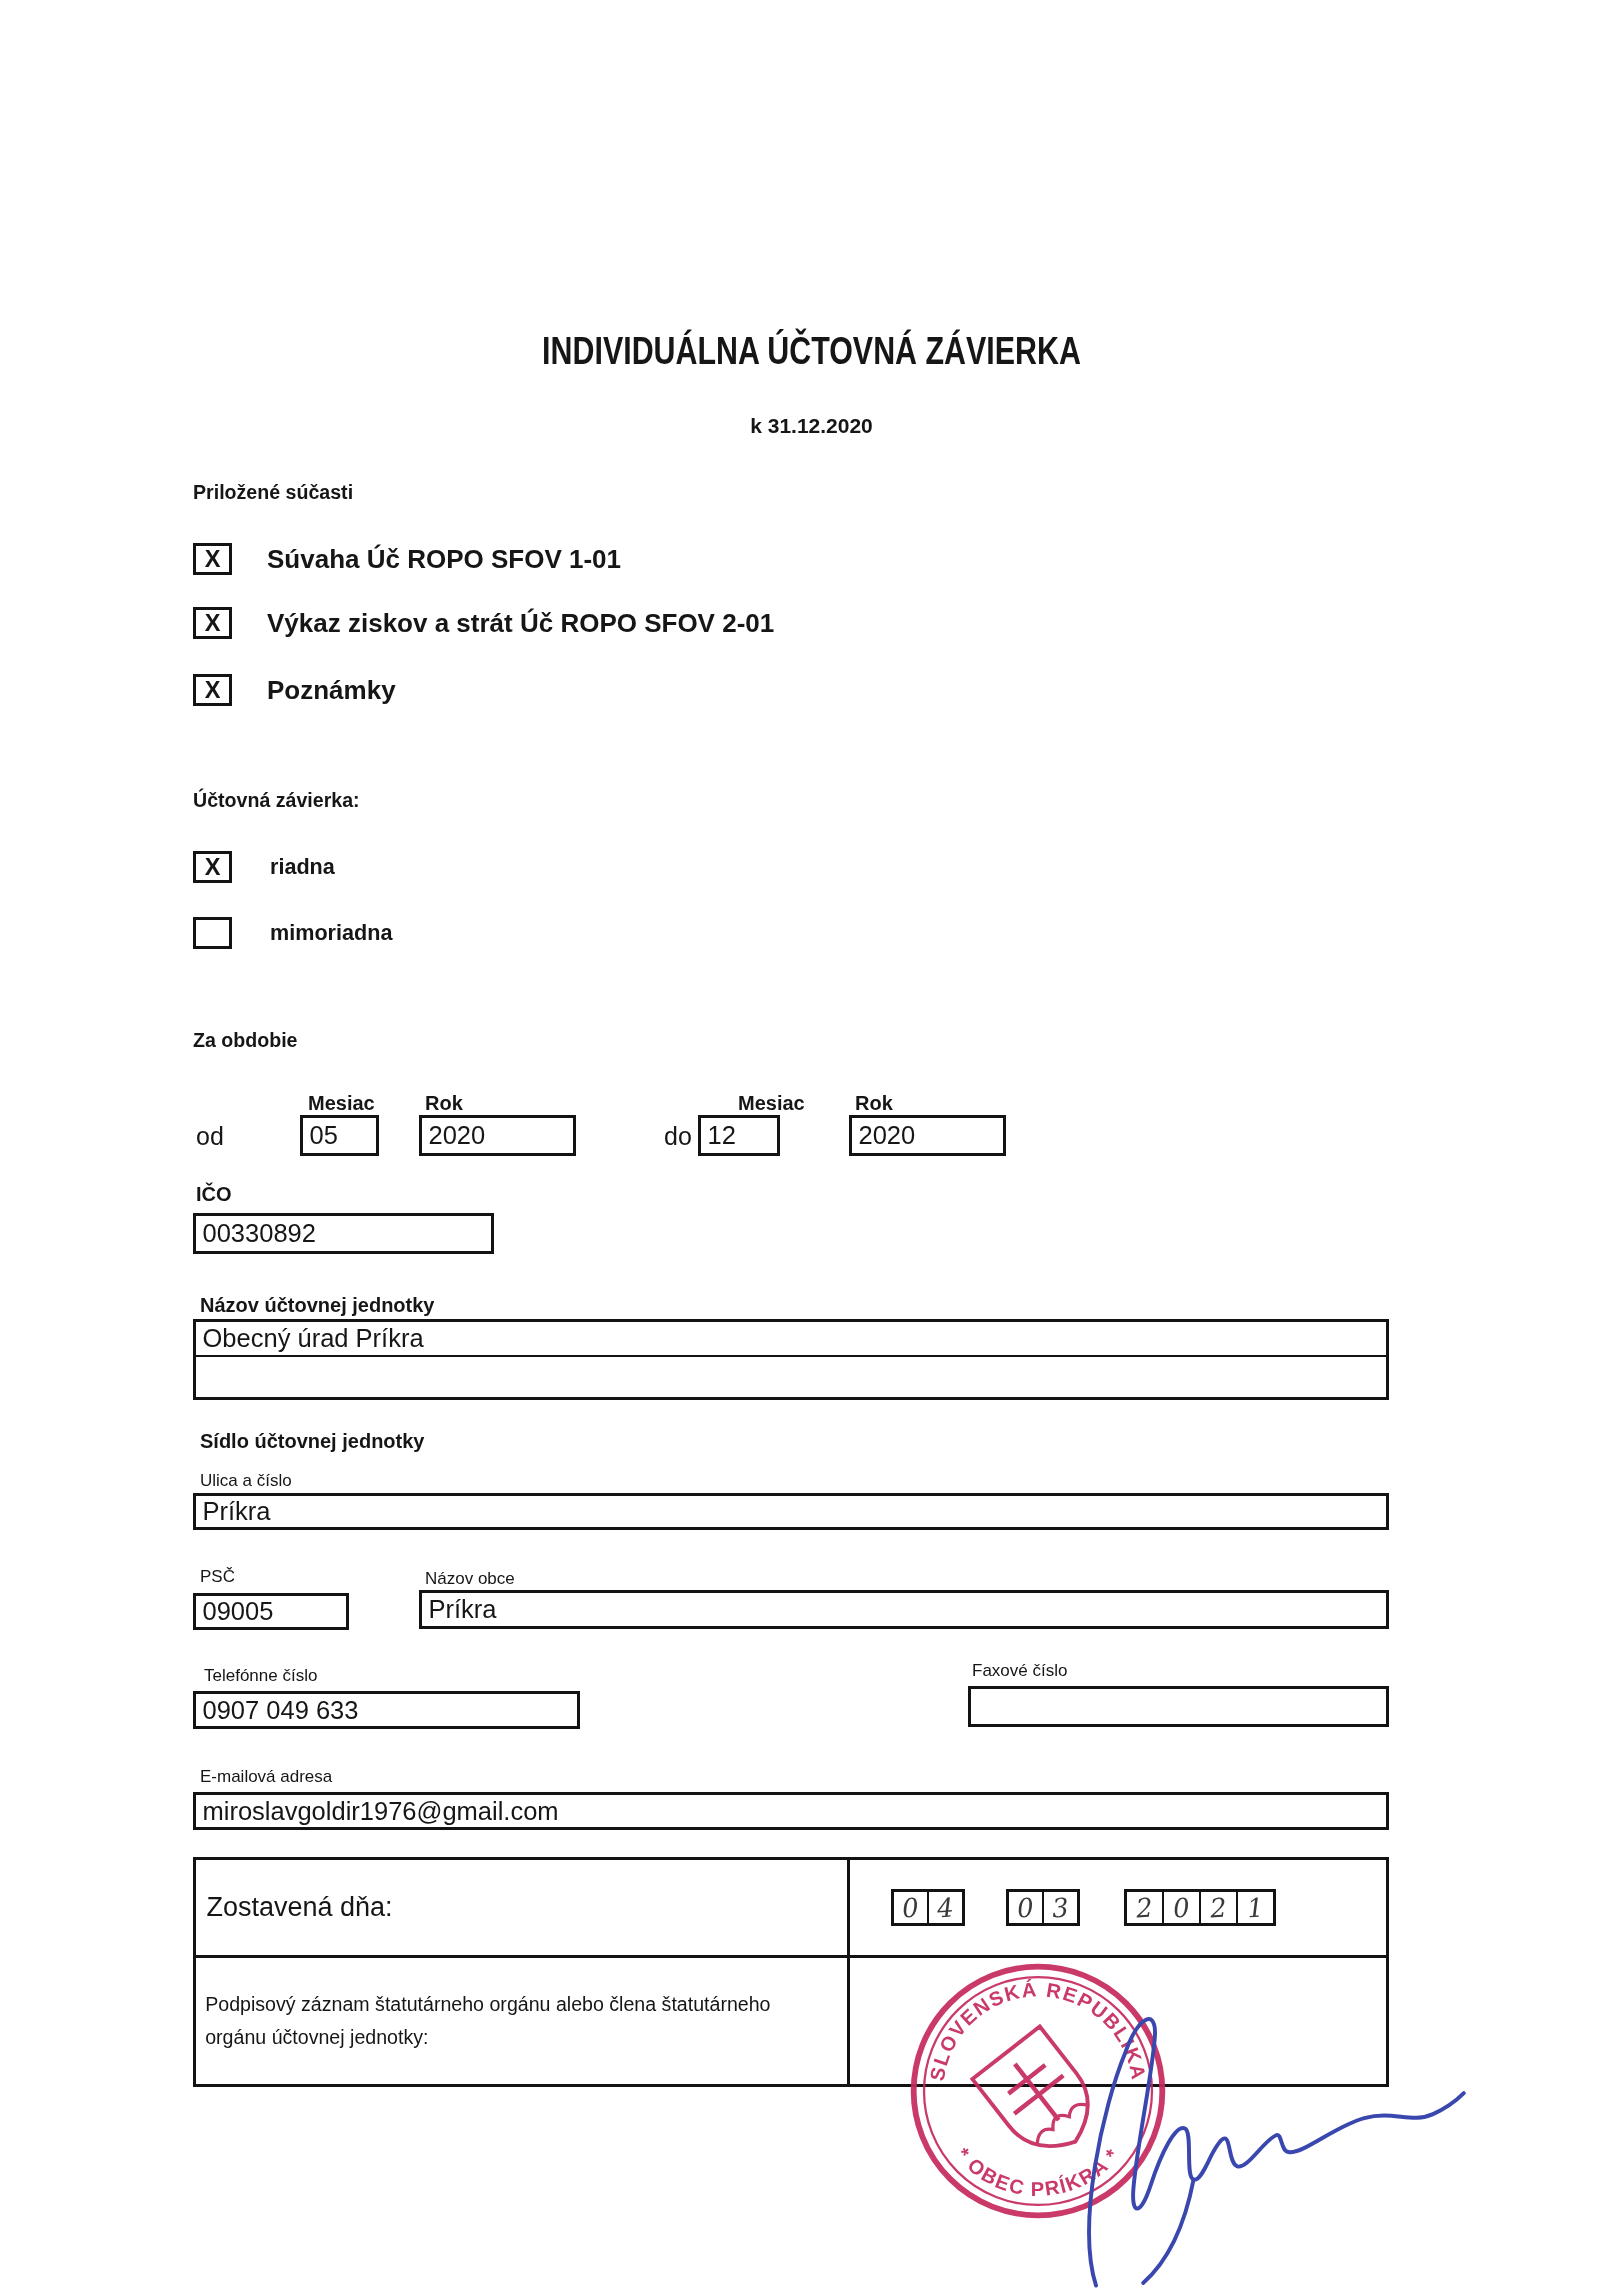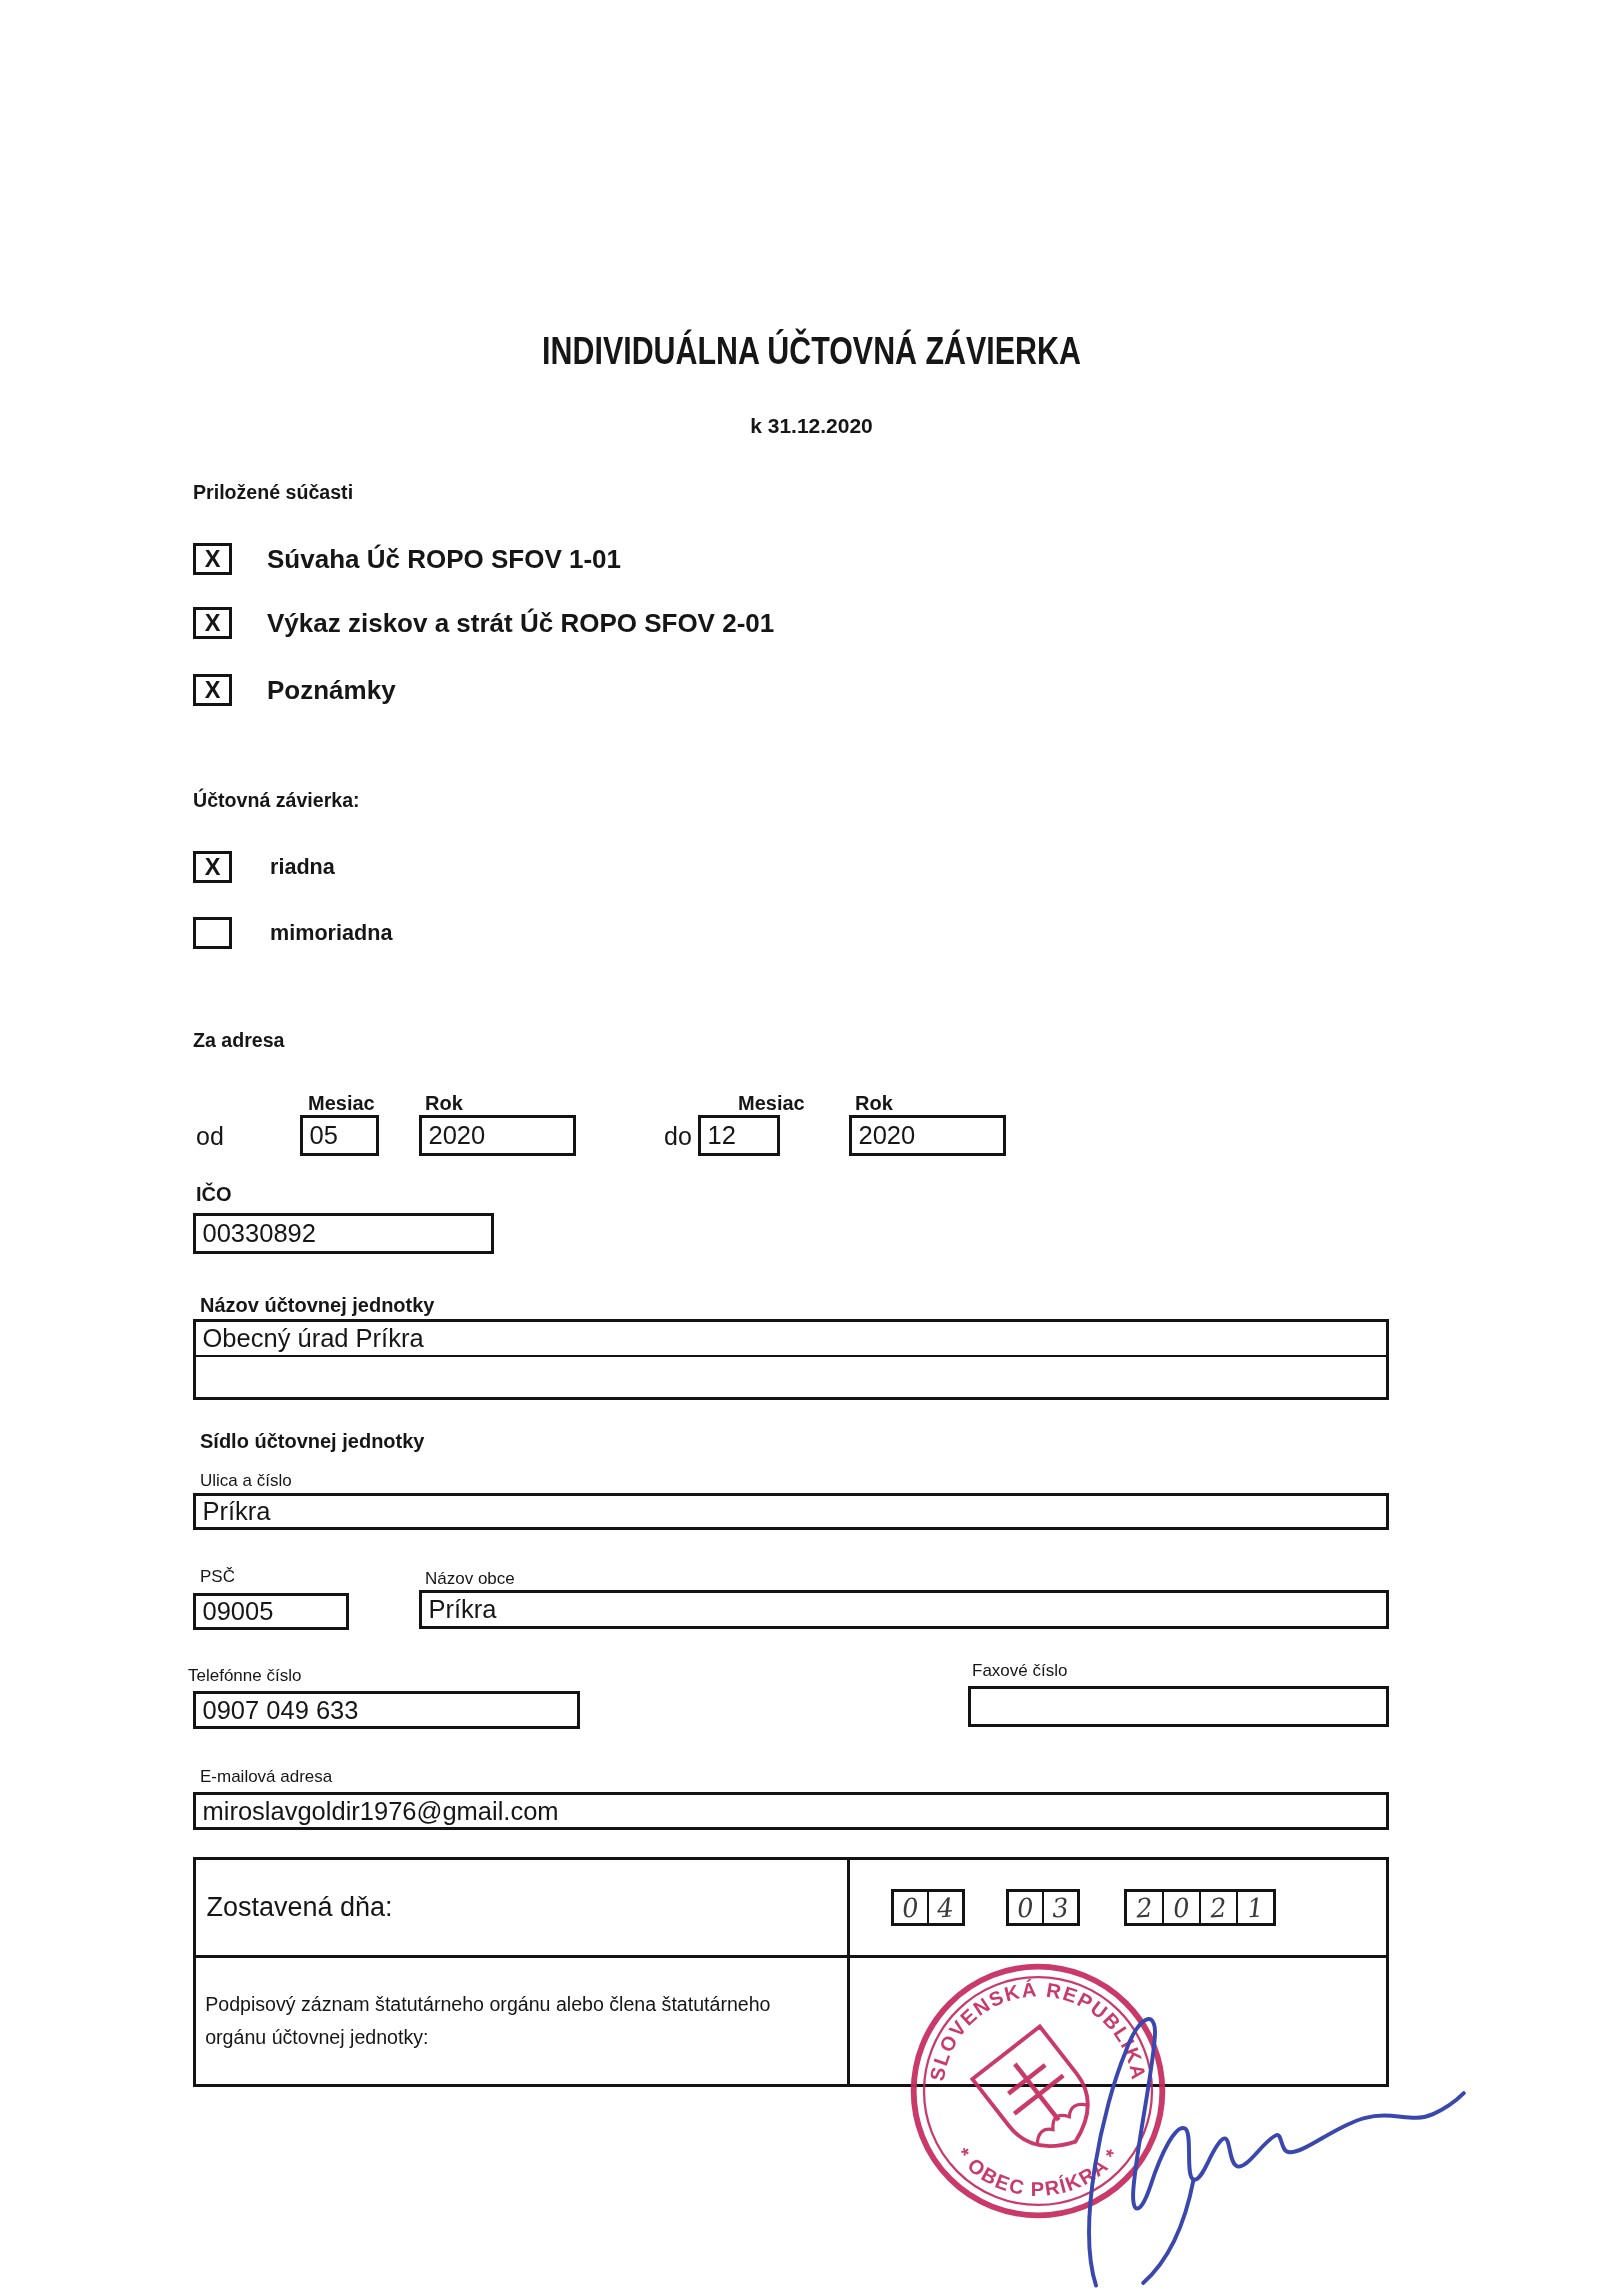--- a/index.html
+++ b/index.html
@@ -78,21 +78,21 @@
 
   <div class="chk-row" style="left:193px;top:851px;gap:38px;">
     <div class="chk">X</div>
     <div class="chk-label-sm">riadna</div>
   </div>
   <div class="chk-row" style="left:193px;top:917px;gap:38px;">
     <div class="chk"></div>
     <div class="chk-label-sm">mimoriadna</div>
   </div>
 
-  <div class="sec-label" style="left:193px;top:1029px;">Za adresa</div>
+  <div class="sec-label" style="left:193px;top:1029px;">Za obdobie</div>
 
   <div class="plain38" style="left:196px;top:1122px;">od</div>
   <div class="mini-label" style="left:308px;top:1092px;">Mesiac</div>
   <div class="mini-label" style="left:425px;top:1092px;">Rok</div>
   <div class="fbox" style="left:300px;top:1115px;width:79px;height:41px;">05</div>
   <div class="fbox" style="left:419px;top:1115px;width:157px;height:41px;">2020</div>
 
   <div class="plain38" style="left:664px;top:1122px;">do</div>
   <div class="mini-label" style="left:738px;top:1092px;">Mesiac</div>
   <div class="mini-label" style="left:855px;top:1092px;">Rok</div>
@@ -110,21 +110,21 @@
 
   <div class="mini-label" style="left:200px;top:1430px;">Sídlo účtovnej jednotky</div>
   <div class="plain-label" style="left:200px;top:1471px;">Ulica a číslo</div>
   <div class="fbox" style="left:193px;top:1493px;width:1196px;height:37px;">Príkra</div>
 
   <div class="plain-label" style="left:200px;top:1567px;">PSČ</div>
   <div class="plain-label" style="left:425px;top:1569px;">Názov obce</div>
   <div class="fbox" style="left:193px;top:1593px;width:156px;height:37px;">09005</div>
   <div class="fbox" style="left:419px;top:1590px;width:970px;height:39px;">Príkra</div>
 
-  <div class="plain-label" style="left:188px;top:1666px;">Telefónne číslo</div>
+  <div class="plain-label" style="left:204px;top:1666px;">Telefónne číslo</div>
   <div class="plain-label" style="left:972px;top:1661px;">Faxové číslo</div>
   <div class="fbox" style="left:193px;top:1691px;width:387px;height:38px;">0907 049 633</div>
   <div class="fbox" style="left:968px;top:1686px;width:421px;height:41px;"></div>
 
   <div class="plain-label" style="left:200px;top:1767px;">E-mailová adresa</div>
   <div class="fbox" style="left:193px;top:1792px;width:1196px;height:38px;">miroslavgoldir1976@gmail.com</div>
 
   <div id="ftable">
     <div class="cell tl">Zostavená dňa:</div>
     <div class="cell tr">

